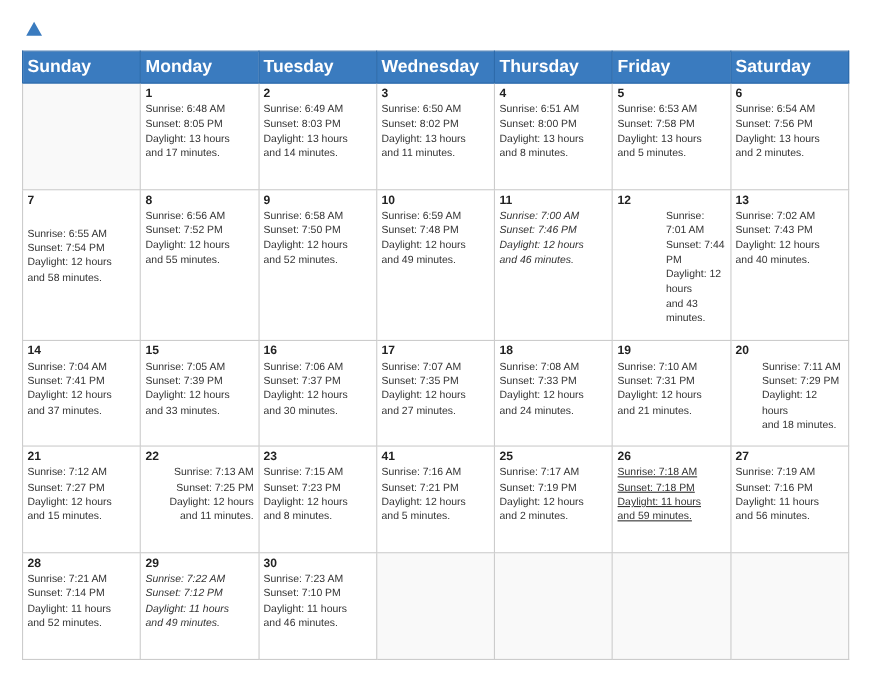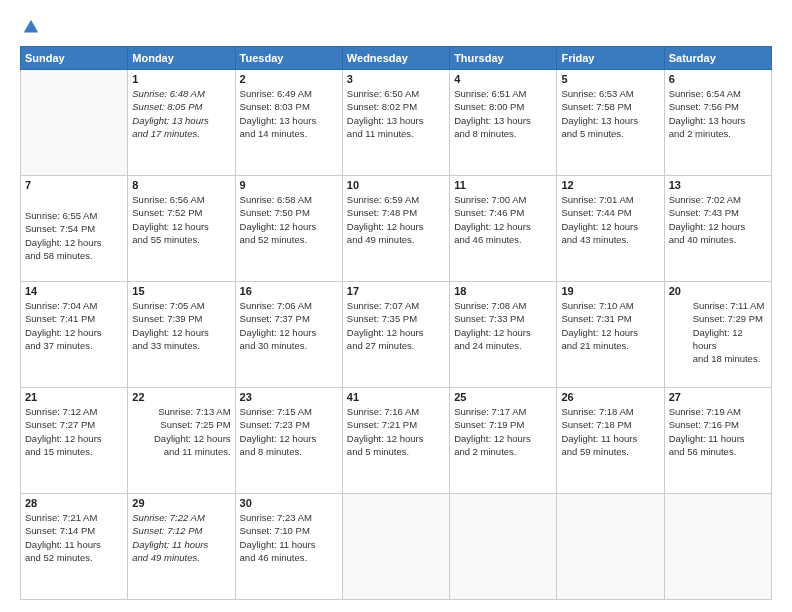--- a/index.html
+++ b/index.html
@@ -62,21 +62,21 @@
     .calendar {
       flex: 1;
       border: 1px solid #ccc;
       border-collapse: collapse;
       width: 100%;
       table-layout: fixed;
     }
     .calendar th {
       background: #3a7bbf;
       color: #fff;
-      font-size: 11px;
+      font-size: 16px;
       font-weight: bold;
       padding: 5px 4px;
       border: 1px solid #2d6aaa;
       text-align: left;
     }
     .calendar td {
       border: 1px solid #ccc;
       vertical-align: top;
       padding: 3px 4px;
       font-size: 9.5px;
@@ -129,21 +129,21 @@
           <th>Thursday</th>
           <th>Friday</th>
           <th>Saturday</th>
         </tr>
     </thead>
     <tbody id="calendar-body">
     <tr>
           <td class="empty"></td>
           <td>
             <span class="day-num">1</span>
-            <div class="day-detail" style="white-space: pre-line; font-style: italic;">Sunrise: 6:48 AM
+            <div class="day-detail" style="white-space: pre-line;">Sunrise: 6:48 AM
 Sunset: 8:05 PM
 Daylight: 13 hours
 and 17 minutes.</div>
           </td>
           <td>
             <span class="day-num">2</span>
             <div class="day-detail" style="white-space: pre-line;">Sunrise: 6:49 AM
 Sunset: 8:03 PM
 Daylight: 13 hours
 and 14 minutes.</div>
@@ -201,28 +201,28 @@
           </td>
           <td>
             <span class="day-num">10</span>
             <div class="day-detail" style="white-space: pre-line;">Sunrise: 6:59 AM
 Sunset: 7:48 PM
 Daylight: 12 hours
 and 49 minutes.</div>
           </td>
           <td>
             <span class="day-num">11</span>
-            <div class="day-detail" style="white-space: pre-line;">Sunrise: 7:00 AM
+            <div class="day-detail" style="white-space: pre-line; font-style: italic;">Sunrise: 7:00 AM
 Sunset: 7:46 PM
 Daylight: 12 hours
 and 46 minutes.</div>
           </td>
           <td>
             <span class="day-num">12</span>
-            <div class="day-detail" style="white-space: pre-line;">Sunrise: 7:01 AM
+            <div class="day-detail" style="white-space: pre-line; margin-left: 44px;">Sunrise: 7:01 AM
 Sunset: 7:44 PM
 Daylight: 12 hours
 and 43 minutes.</div>
           </td>
           <td>
             <span class="day-num">13</span>
             <div class="day-detail" style="white-space: pre-line;">Sunrise: 7:02 AM
 Sunset: 7:43 PM
 Daylight: 12 hours
 and 40 minutes.</div>
@@ -310,21 +310,21 @@
           </td>
           <td>
             <span class="day-num">25</span>
             <div class="day-detail" style="white-space: pre-line;">Sunrise: 7:17 AM
 Sunset: 7:19 PM
 Daylight: 12 hours
 and 2 minutes.</div>
           </td>
           <td>
             <span class="day-num">26</span>
-            <div class="day-detail" style="white-space: pre-line;">Sunrise: 7:18 AM
+            <div class="day-detail" style="white-space: pre-line; text-decoration: underline;">Sunrise: 7:18 AM
 Sunset: 7:18 PM
 Daylight: 11 hours
 and 59 minutes.</div>
           </td>
           <td>
             <span class="day-num">27</span>
             <div class="day-detail" style="white-space: pre-line;">Sunrise: 7:19 AM
 Sunset: 7:16 PM
 Daylight: 11 hours
 and 56 minutes.</div>

